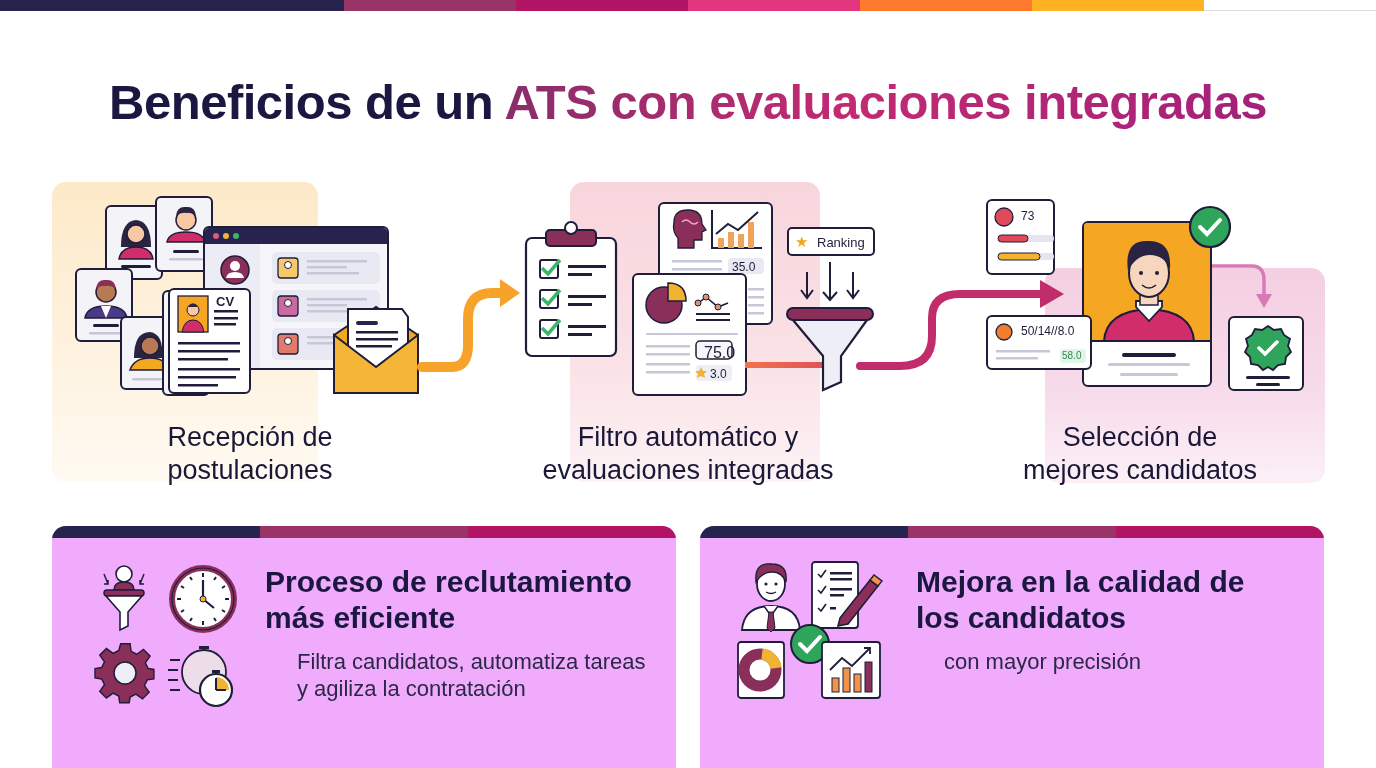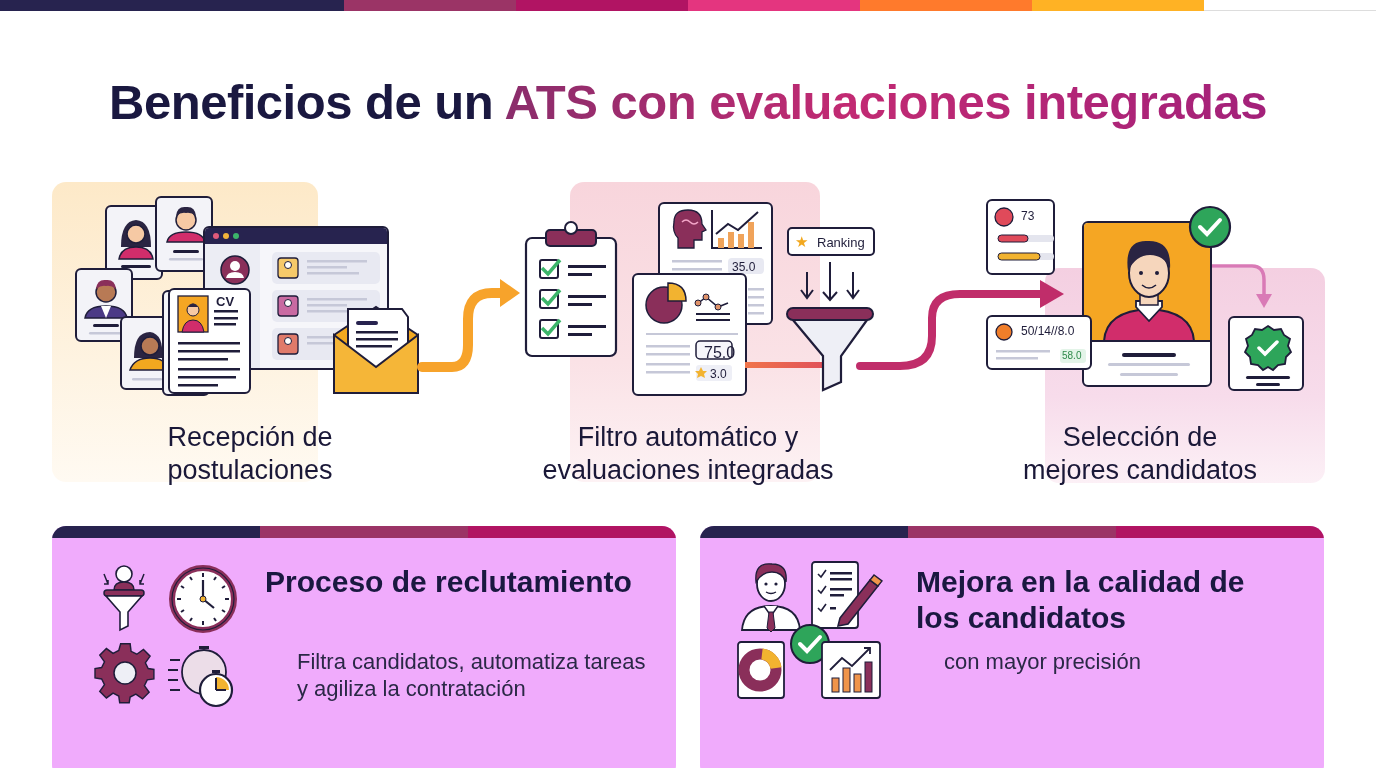--- a/index.html
+++ b/index.html
@@ -355,20 +355,21 @@
     <circle cx="40" cy="28" r="22" fill="#ecdde8" stroke="#1f1d3a" stroke-width="1.8"></circle>
     <rect x="35" y="2" width="10" height="3" fill="#1f1d3a"></rect>
     <circle cx="52" cy="46" r="16" fill="#fff" stroke="#1f1d3a" stroke-width="2.2"></circle>
     <path d="M52 46 L52 33 A13 13 0 0 1 65 46Z" fill="#f2b330"></path>
     <line x1="52" y1="46" x2="52" y2="34" stroke="#1f1d3a" stroke-width="2"></line>
     <line x1="52" y1="46" x2="62" y2="46" stroke="#1f1d3a" stroke-width="2"></line>
     <rect x="48" y="26" width="8" height="3" fill="#1f1d3a"></rect>
   </svg>
   <div class="panel-title" style="left:213px;top:38px;">
     <div>Proceso de reclutamiento</div>
+    <div>más eficiente</div>
   </div>
   <div class="panel-desc" style="left:213px;top:122px;">
     <div>Filtra candidatos, automatiza tareas</div>
     <div>y agiliza la contratación</div>
   </div>
 </div>
 
 <div class="panel" style="left:700px;width:624px;">
   <div class="bar">
     <div style="background:#27234f"></div>

